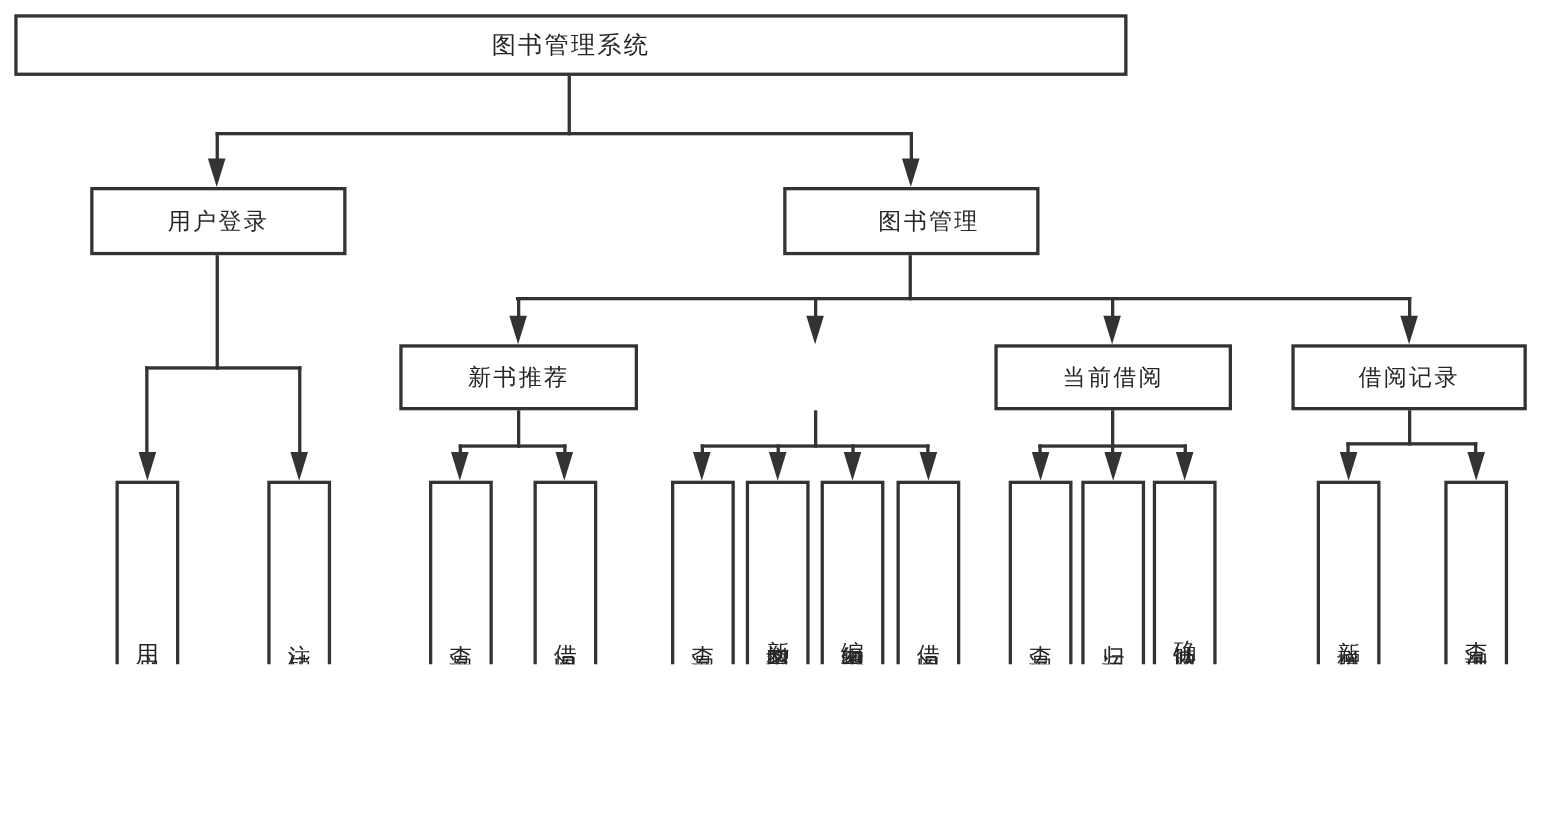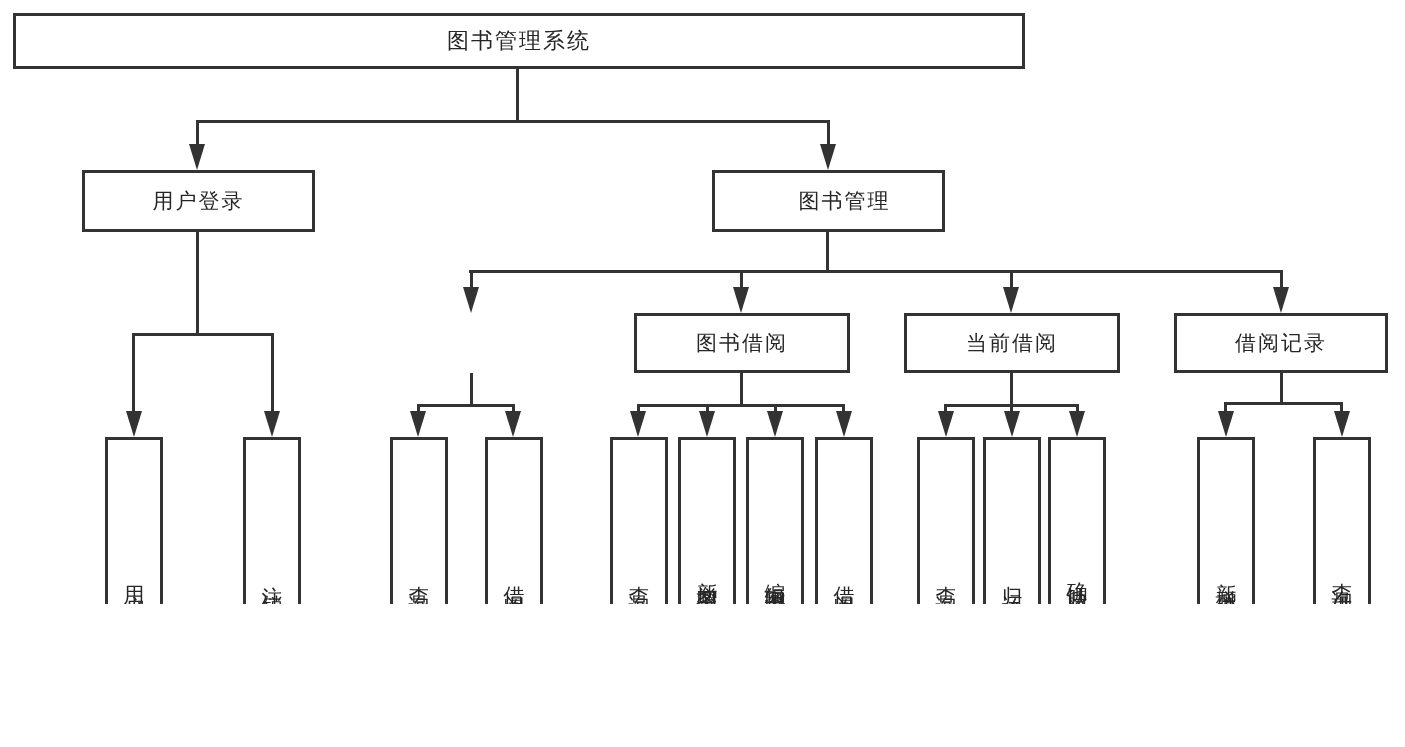--- a/index.html
+++ b/index.html
@@ -73,21 +73,21 @@
   <div class="ln" style="left:469px; top:270px; width:814px; height:3px;"></div>
   <div class="ln" style="left:470px; top:270px; width:3px; height:22px;"></div>
   <div class="arrow" style="left:463px; top:287px;"></div>
   <div class="ln" style="left:740px; top:270px; width:3px; height:22px;"></div>
   <div class="arrow" style="left:733px; top:287px;"></div>
   <div class="ln" style="left:1010px; top:270px; width:3px; height:22px;"></div>
   <div class="arrow" style="left:1003px; top:287px;"></div>
   <div class="ln" style="left:1280px; top:270px; width:3px; height:22px;"></div>
   <div class="arrow" style="left:1273px; top:287px;"></div>
 
-  <div class="hbox" style="left:634px; top:313px; width:216px; height:60px;">图书借阅</div>
+  <div class="hbox" style="left:363px; top:313px; width:217px; height:60px;">新书推荐</div>
   <div class="hbox" style="left:1174px; top:313px; width:214px; height:60px;">借阅记录</div>
   <div class="hbox" style="left:904px; top:313px; width:216px; height:60px;">当前借阅</div>
 
   <div class="ln" style="left:470px; top:373px; width:3px; height:34px;"></div>
   <div class="ln" style="left:417px; top:404px; width:98px; height:3px;"></div>
   <div class="ln" style="left:417px; top:404px; width:3px; height:12px;"></div>
   <div class="arrow" style="left:410px; top:411px;"></div>
   <div class="ln" style="left:512px; top:404px; width:3px; height:12px;"></div>
   <div class="arrow" style="left:505px; top:411px;"></div>
 

